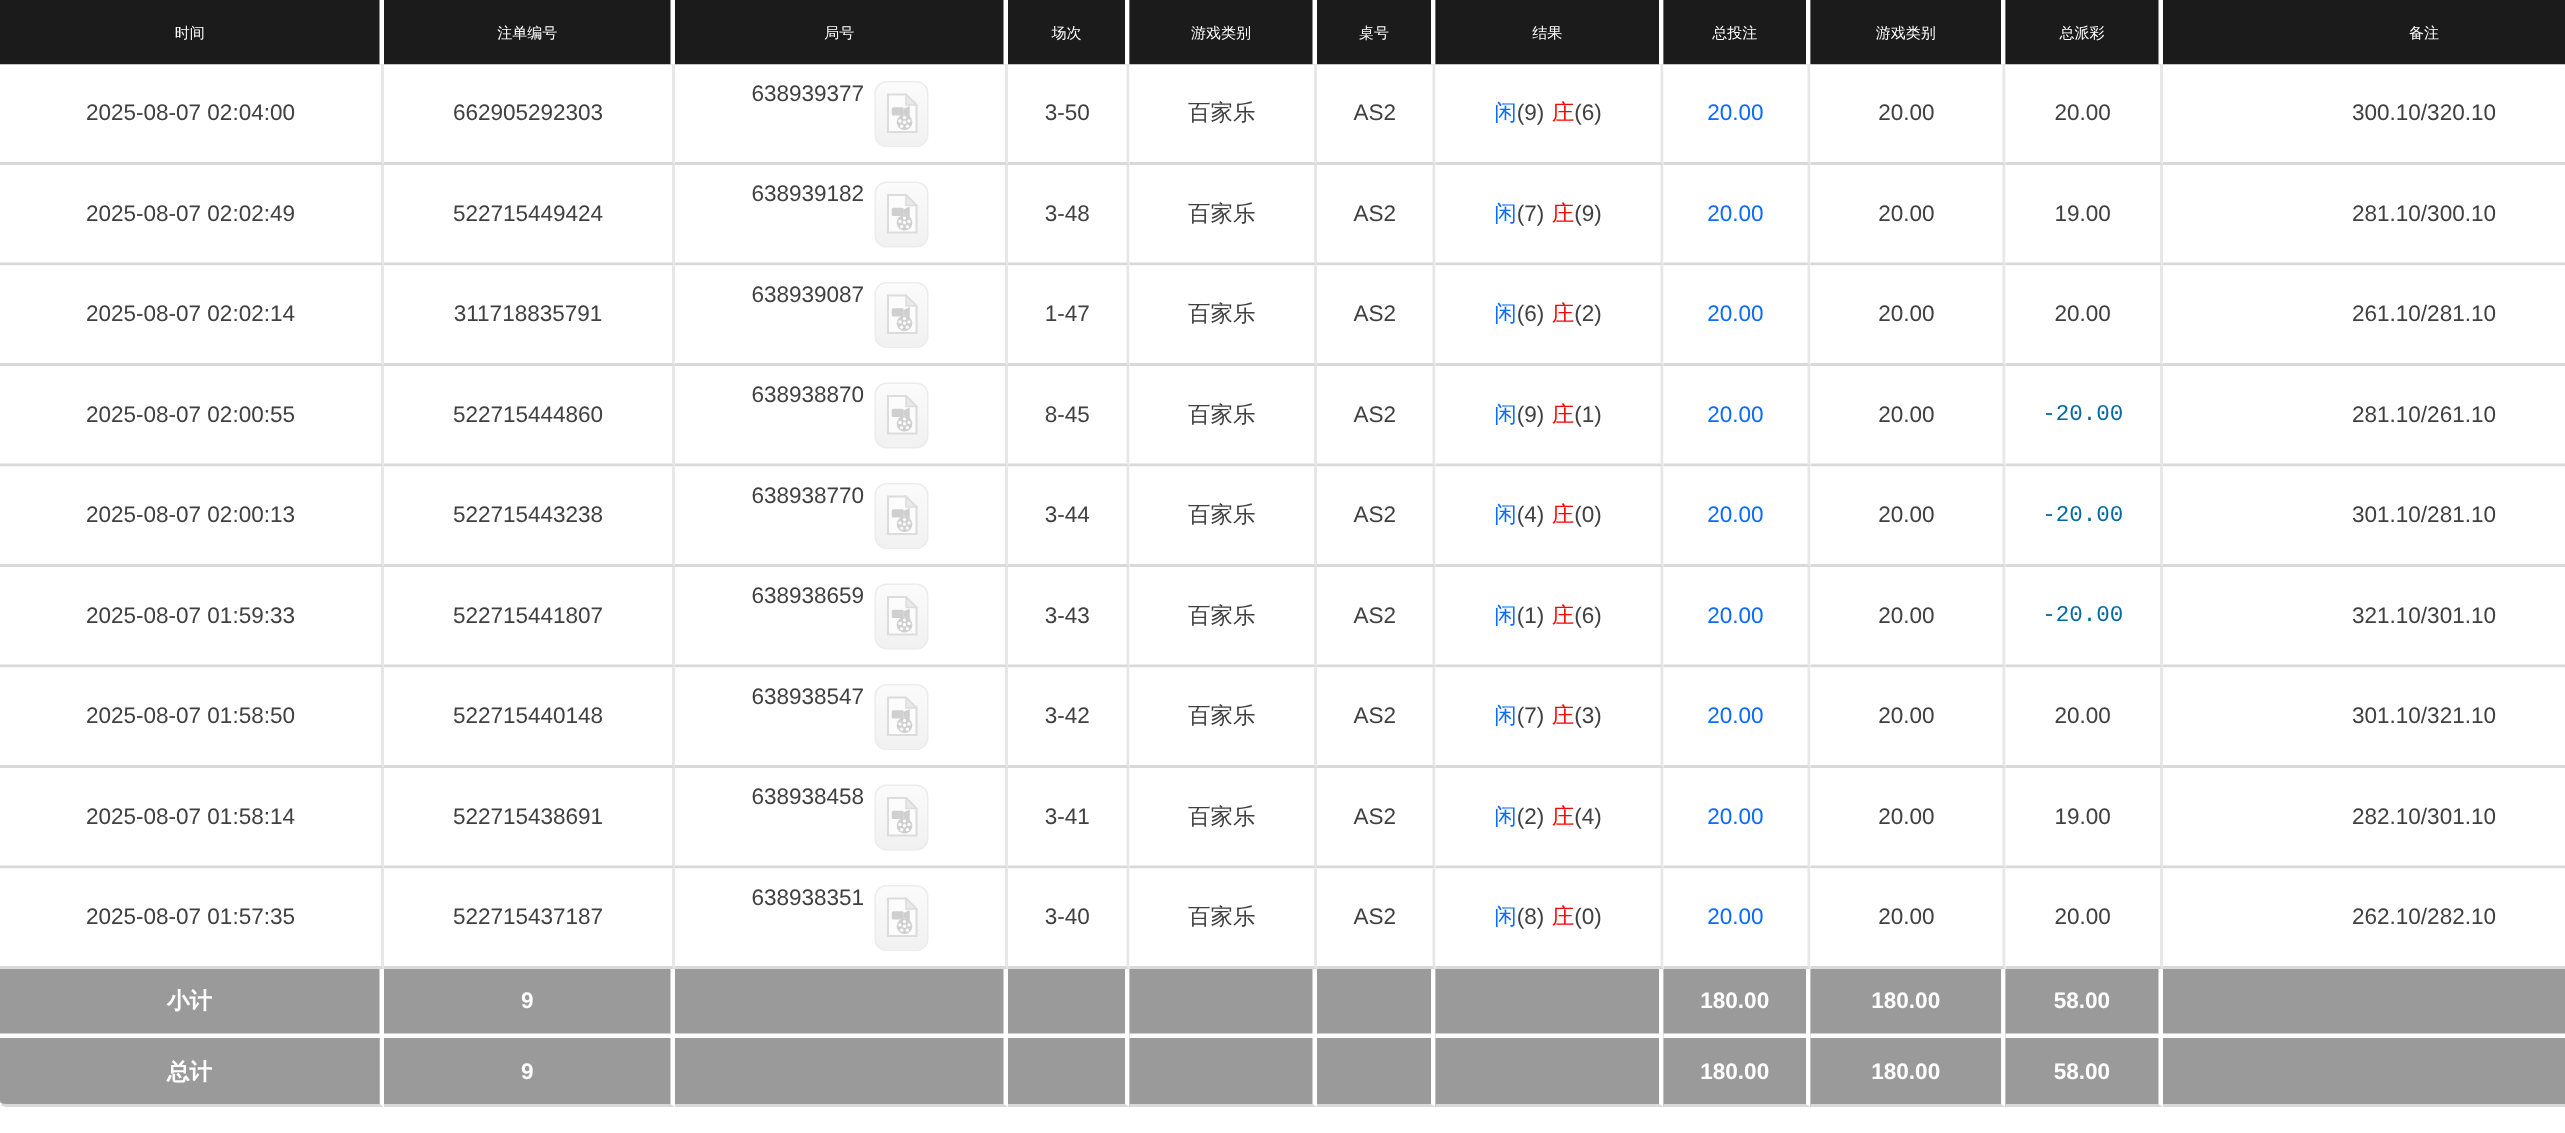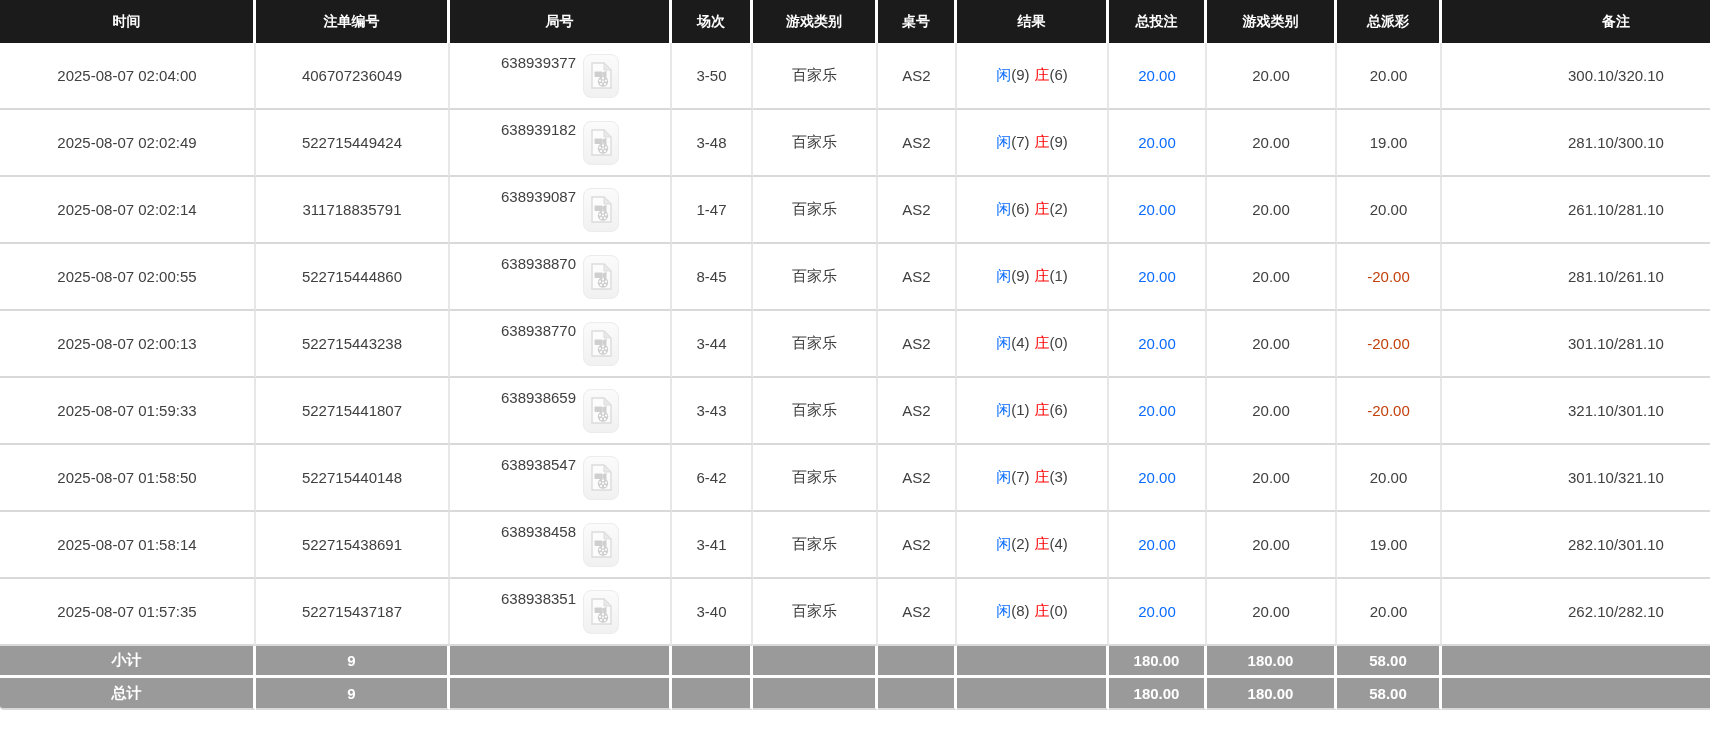--- a/index.html
+++ b/index.html
@@ -18,22 +18,22 @@
     width: 1790px;               
     table-layout: fixed;
     border-collapse: separate;
     border-spacing: 0;
   }
 
   
   thead th {
     background: #1b1b1b;
     color: #ffffff;
-    font-size: 14px;
-    font-weight: bold;
+    font-size: 10px;
+    font-weight: normal;
     height: 43px;
     text-align: center;
     vertical-align: middle;
     border-right: 3px solid #ffffff;
     padding: 0;
   }
   thead th:last-child { border-right: none; }
 
   
   tbody td {
@@ -44,21 +44,21 @@
     color: #404040;
     background: #ffffff;
     border-right: 2px solid #e7e7e7;
     border-bottom: 2px solid #d9d9d9;
     padding: 0 4px;
     white-space: nowrap;
   }
   tbody td:last-child { border-right: none; }
 
   td.blue { color: #0b6cff; }
-  td.neg  { color: #c2410c; }
+  td.neg  { color: #0369a1; font-family: Liberation Mono, monospace; }
 
   .round-wrap { display: inline-flex; gap: 7px; }
 
   .video-btn {
     width: 36px; height: 44px;
     border: 1px solid #ececec;
     border-radius: 8px;
     background: linear-gradient(#fbfbfb, #f1f1f1);
     display: inline-flex;
     align-items: center;
@@ -70,21 +70,21 @@
   .result-player { color: #0b6cff; }
   .result-banker { color: #ff0000; margin-left: 5px; }
   .result-score  { color: #404040; }
 
   
   tfoot td {
     background: #9a9a9a;
     color: #ffffff;
     font-size: 15px;
     font-weight: bold;
-    height: 32px;
+    height: 46px;
     text-align: center;
     vertical-align: middle;
     border-right: 3px solid #ffffff;
     padding: 0;
   }
   tfoot td:last-child { border-right: none; }
   tfoot tr.subtotal-row td { border-bottom: 3px solid #ffffff; }
   tfoot tr.total-row td    { border-bottom: 2px solid #d9d9d9; }
   tfoot tr.total-row td:first-child { border-bottom-left-radius: 4px; }
 </style>
@@ -117,21 +117,21 @@
         <th>结果</th>
         <th>总投注</th>
         <th>游戏类别</th>
         <th>总派彩</th>
         <th>备注</th>
       </tr>
     </thead>
     <tbody>
         <tr>
     <td>2025-08-07 02:04:00</td>
-    <td>406707236049</td>
+    <td>662905292303</td>
     <td>
       <span class="round-wrap">
         <span>638939377</span>
         <button type="button" class="video-btn">
           <svg width="22" height="27" viewBox="0 0 22 27" aria-hidden="true">
             <path d="M2 1 h12 l7 7 v18 h-19 z" fill="#fcfcfc" stroke="#dcdcdc" stroke-width="1.4"></path>
             <path d="M14 1 l7 7 h-7 z" fill="#e9e9e9" stroke="#dcdcdc" stroke-width="1"></path>
             <rect x="4.5" y="9.5" width="8" height="5.5" rx="1" fill="#cfcfcf"></rect>
             <path d="M12.5 10.5 l4 -1.8 v7.1 l-4 -1.8 z" fill="#cfcfcf"></path>
             <circle cx="13" cy="19.5" r="5.2" fill="#cfcfcf"></circle>
@@ -342,21 +342,21 @@
             <circle cx="13" cy="19.5" r="1.1" fill="#ffffff"></circle>
             <circle cx="13" cy="16.4" r="1.1" fill="#ffffff"></circle>
             <circle cx="16" cy="18.6" r="1.1" fill="#ffffff"></circle>
             <circle cx="14.9" cy="22.1" r="1.1" fill="#ffffff"></circle>
             <circle cx="11.1" cy="22.1" r="1.1" fill="#ffffff"></circle>
             <circle cx="10" cy="18.6" r="1.1" fill="#ffffff"></circle>
           </svg>
         </button>
       </span>
     </td>
-    <td>6-42</td>
+    <td>3-42</td>
     <td>百家乐</td>
     <td>AS2</td>
     <td>
       <span class="result-player">闲</span><span class="result-score">(7)</span><span class="result-banker">庄</span><span class="result-score">(3)</span>
     </td>
     <td class="blue">20.00</td>
     <td>20.00</td>
     <td>20.00</td>
     <td>301.10/321.10</td>
   </tr>

